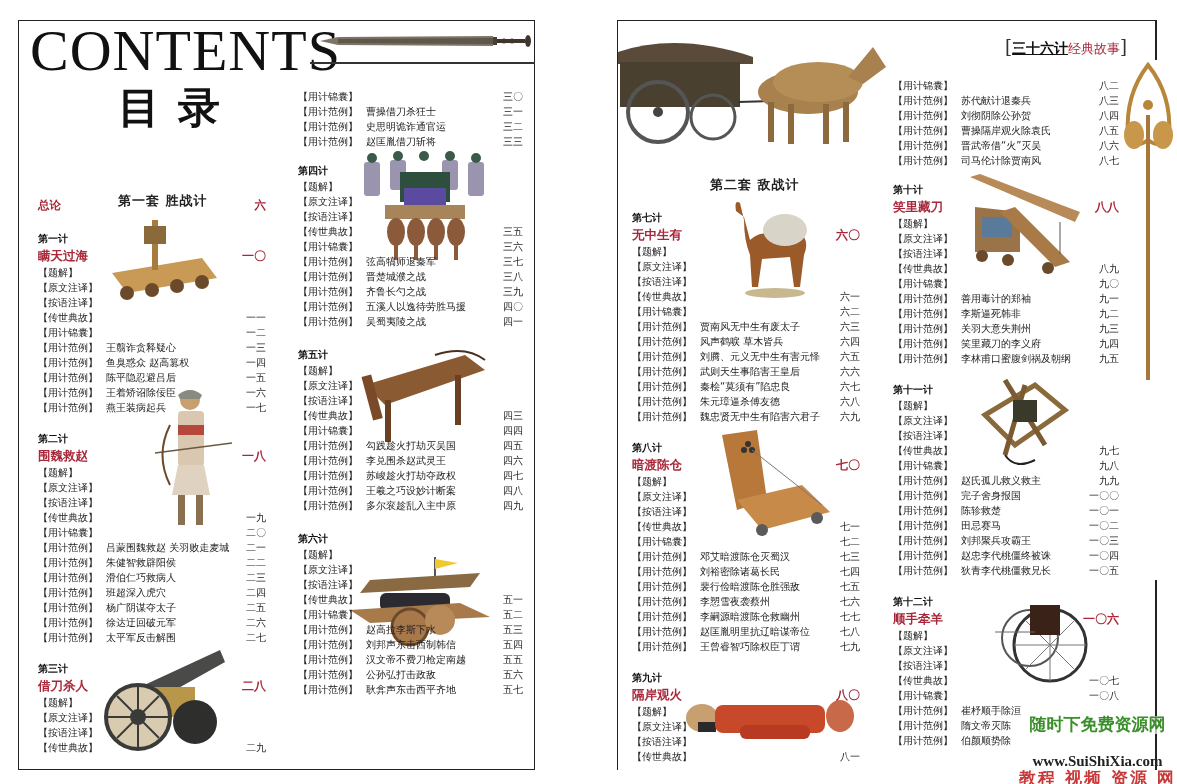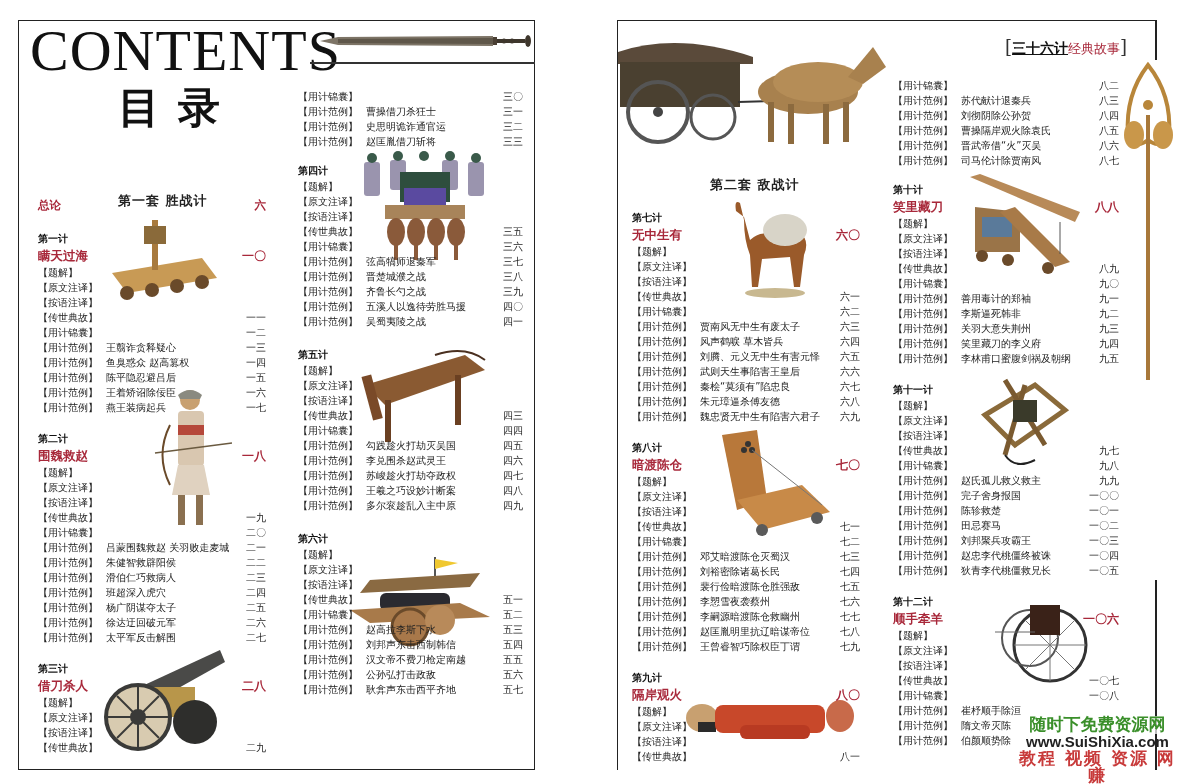--- a/index.html
+++ b/index.html
@@ -46,21 +46,21 @@
   .cannoncart { left: 350px; top: 555px; width: 140px; height: 92px; }
   .camel { left: 730px; top: 195px; width: 85px; height: 105px; }
   .cart2 { left: 712px; top: 430px; width: 120px; height: 110px; }
   .armor { left: 680px; top: 690px; width: 180px; height: 60px; }
   .ladder { left: 960px; top: 172px; width: 125px; height: 110px; }
   .trebuchet { left: 975px; top: 375px; width: 95px; height: 100px; }
   .wheels { left: 995px; top: 600px; width: 95px; height: 85px; }
 
   .watermark { position: absolute; left: 1018px; top: 716px; width: 159px; text-align: center; line-height: 1.05; }
   .wm1 { font-size: 17px; font-weight: 900; color: #3a8f2a; letter-spacing: 0px; background: rgba(255,255,255,.7); }
-  .wm2 { font-size: 15px; font-weight: bold; color: #222; font-family: Liberation Sans, sans-serif; }
+  .wm2 { font-size: 15px; font-weight: bold; color: #222; font-family: Liberation Serif, serif; margin-top: 20px; }
   .wm3 { font-size: 17px; font-weight: 900; color: #c83a3a; letter-spacing: 2px; }
 </style>
 </head>
 <body>
 
 <div class="page page-left"></div>
 <div class="page page-right"></div>
 <div class="right-edge-top"></div>
 <div class="right-edge-bottom"></div>
 

